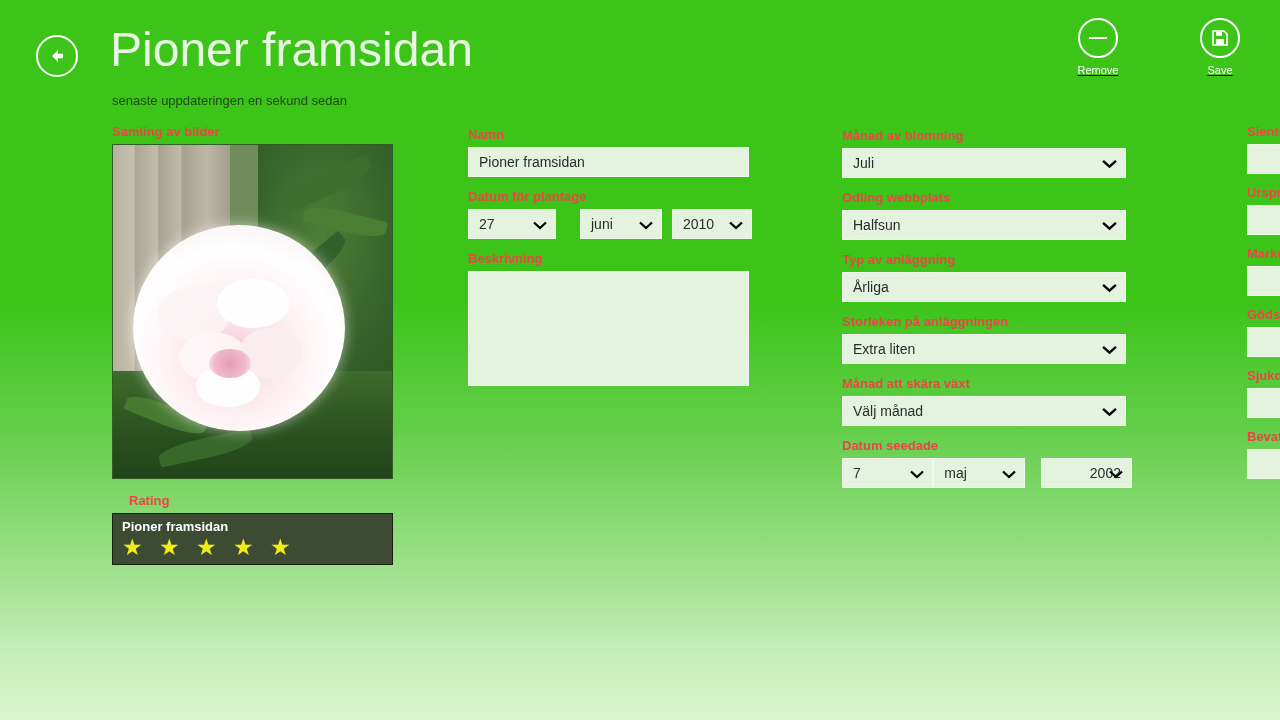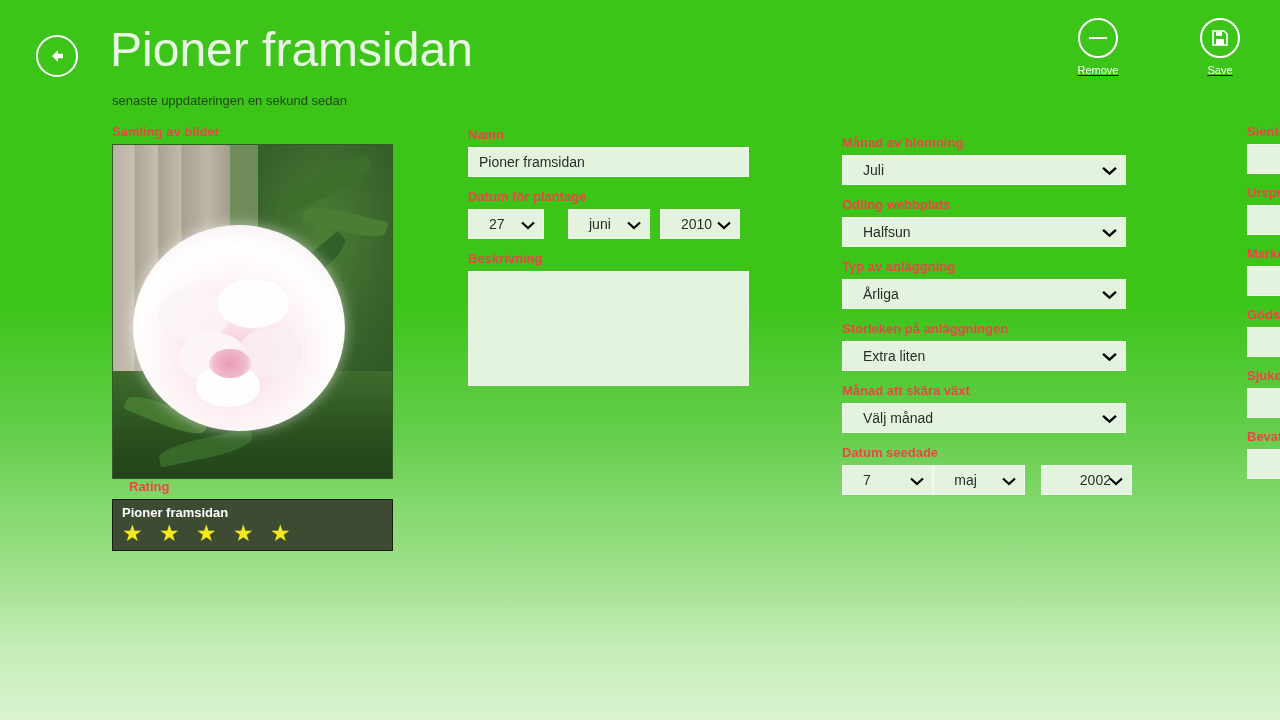--- a/index.html
+++ b/index.html
@@ -109,21 +109,21 @@
     padding: 0 10px;
     overflow: hidden;
     white-space: nowrap;
   }
   .txt-area {
     height: 115px;
   }
   .sel {
     height: 30px;
     position: relative;
-    padding: 0 20px;
+    padding: 0 10px;
     line-height: 28px;
     overflow: hidden;
     white-space: nowrap;
     cursor: pointer;
   }
   .sel .chev {
     position: absolute;
     right: 8px; top: 0;
     height: 30px;
     display: flex;
@@ -193,21 +193,21 @@
   .photo .p3 { left: 22%; top: 52%; width: 32%; height: 24%; background:#fdf6f7; }
   .photo .p4 { left: 50%; top: 50%; width: 30%; height: 24%; background:#f8eef0; }
   .photo .p5 { left: 30%; top: 68%; width: 30%; height: 20%; background:#ffffff; }
   .photo .core {
     position: absolute;
     left: 36%; top: 60%;
     width: 20%; height: 14%;
     border-radius: 50%;
     background: radial-gradient(circle, #e79bb4 0%, #f0b9cb 60%, rgba(244,209,219,0) 100%);
   }
-  .rating-head { margin-top: 0; padding-left: 17px; }
+  .rating-head { margin-top: 14px; padding-left: 17px; }
   .rating-tile {
     width: 281px; height: 52px;
     background: #3d4b33;
     border: 1px solid #17200f;
     box-sizing: border-box;
     padding: 5px 0 0 9px;
     cursor: pointer;
   }
   .rating-title {
     color: #ffffff;
@@ -220,28 +220,28 @@
 
   
   .col-2 {
     position: absolute;
     left: 468px; top: 127px;
     width: 285px;
   }
   .col-2 .txt-input { width: 281px; }
   .col-2 .txt-area  { width: 281px; }
   .group { margin-bottom: 12px; }
-  .d-day   { width: 76px; }
+  .d-day   { width: 88px; }
   .d-month { width: 82px; margin-left: 24px; }
   .d-year  { width: 80px; margin-left: 10px; }
 
   
   .col-3 {
     position: absolute;
-    left: 842px; top: 135px;
+    left: 842px; top: 128px;
     width: 290px;
   }
   .col-3 .sel { width: 284px; }
   .col-3 .group { margin-bottom: 12px; }
   .s-day   { width: 78px; }
   .s-month { width: 80px; margin-left: 0; }
   .s-year  { width: 78px; margin-left: 16px; text-align: right; }
 
   
   .col-4 {

